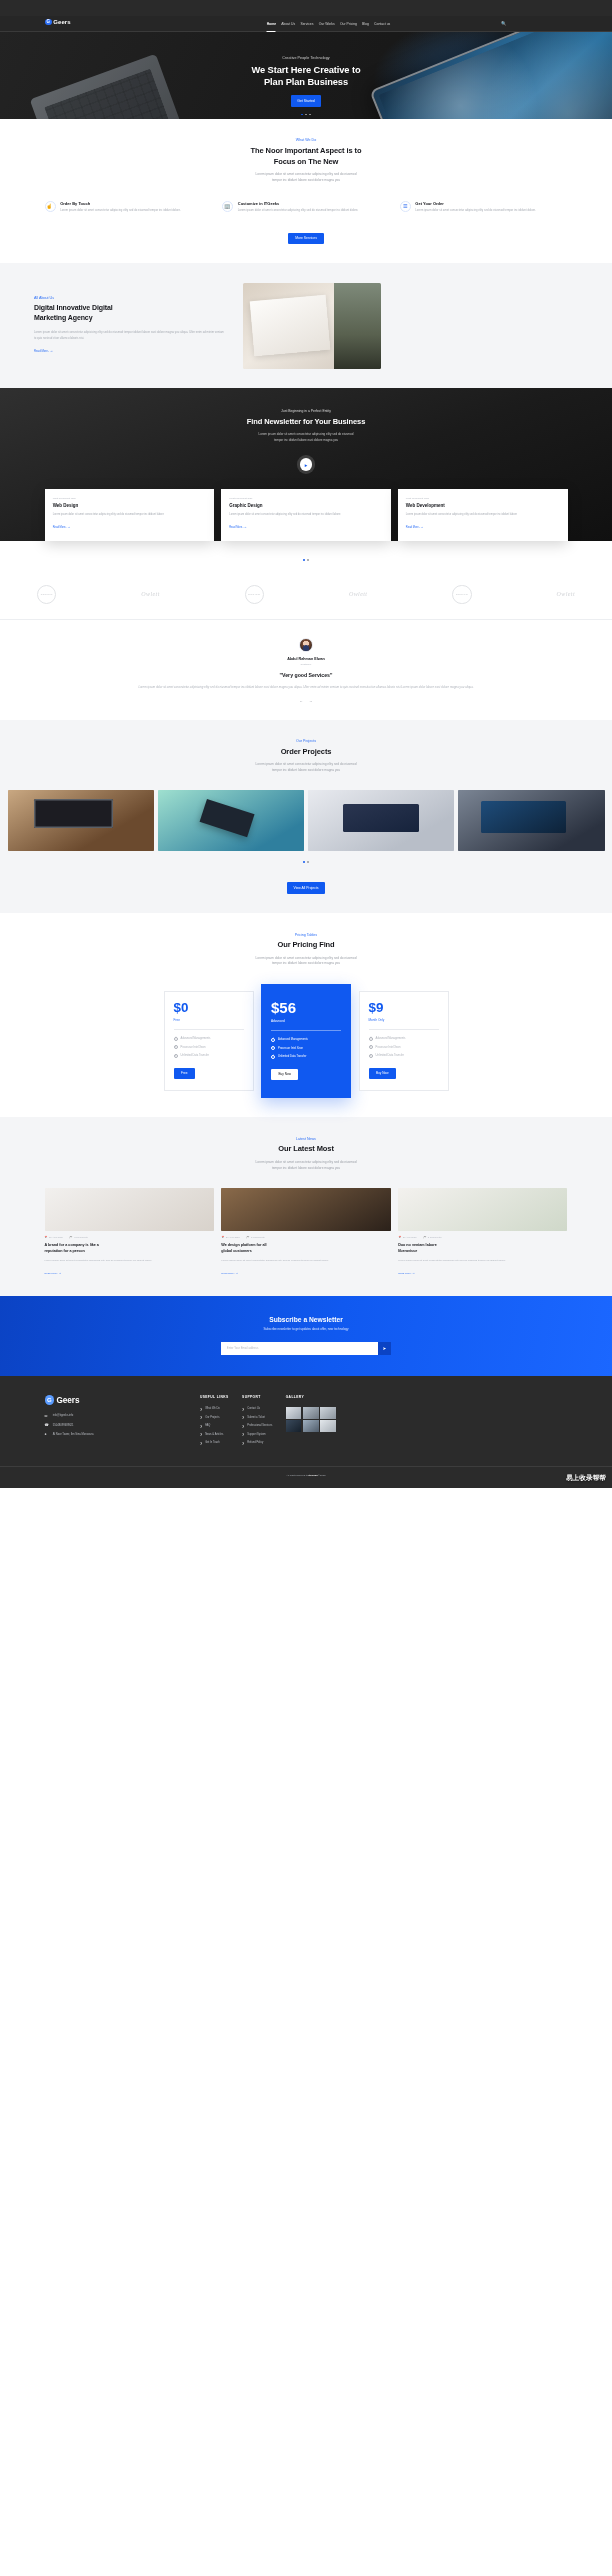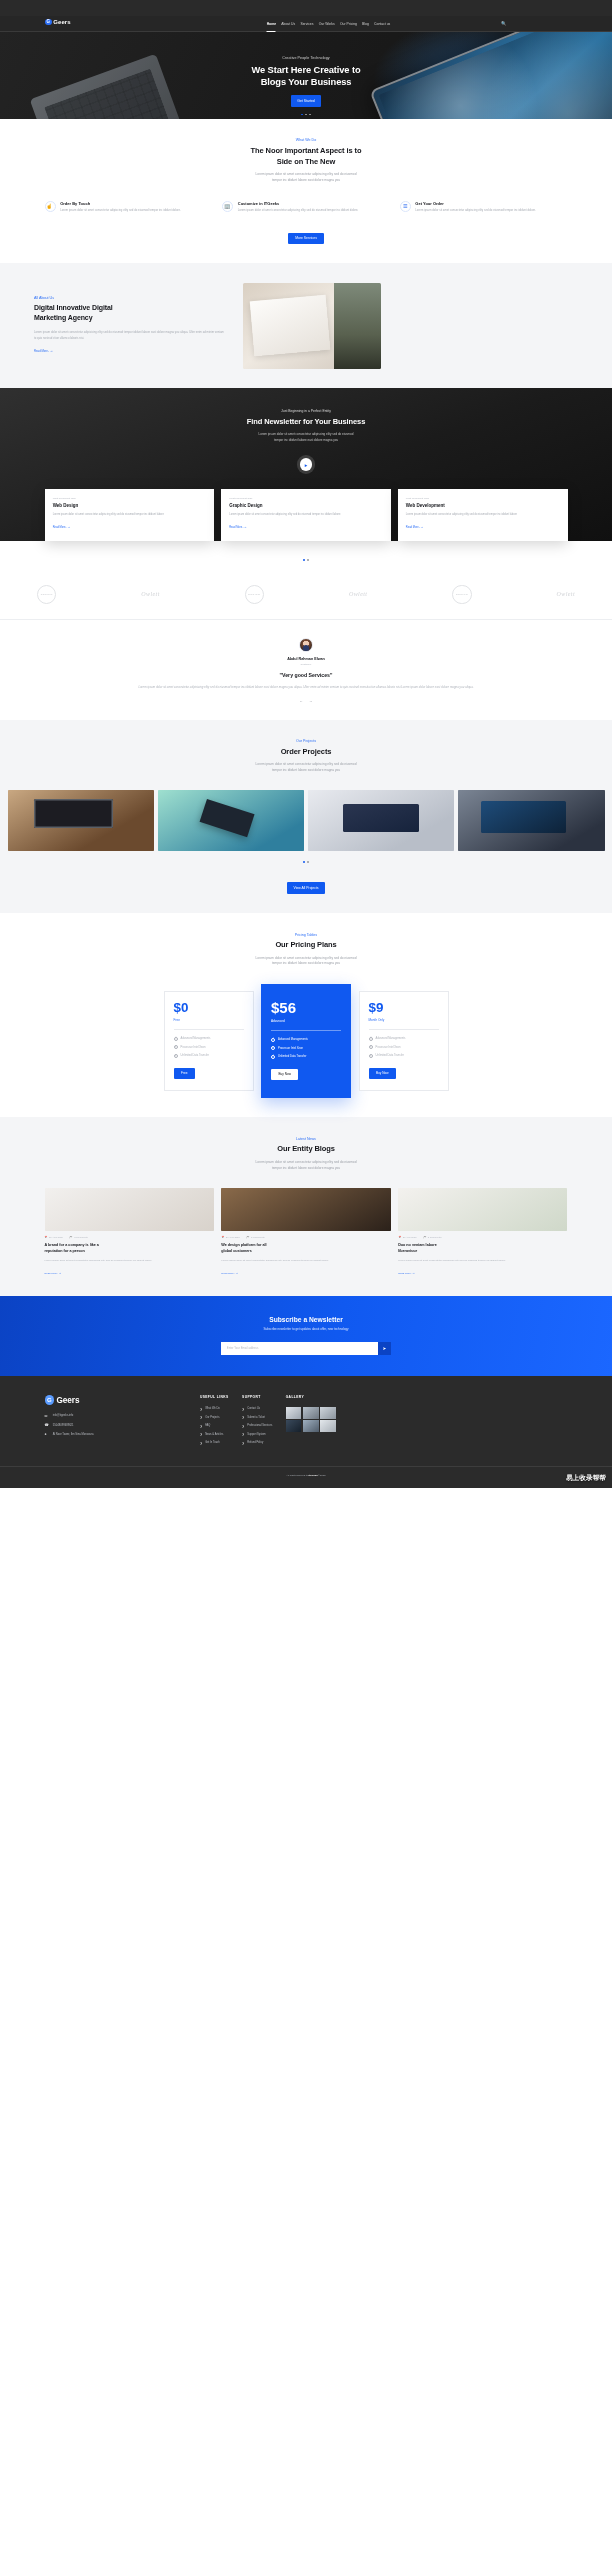--- a/index.html
+++ b/index.html
@@ -227,37 +227,37 @@
 </div>
 
 <section class="hero">
   <div class="hero-bg"></div>
   <div class="hero-kbd"></div>
   <div class="hero-screen"></div>
   <div class="hero-content">
     <div class="hero-kicker">Creative People Technology</div>
     <div class="hero-title">
       <div>We Start Here Creative to</div>
-      <div>Blogs Your Business</div>
+      <div>Plan Plan Business</div>
     </div>
     <button class="btn hero-btn">Get Started</button>
   </div>
   <div class="dots hero-dots">
     <span class="on"></span>
     <span></span>
     <span></span>
   </div>
 </section>
 
 <section class="sec">
   <div class="wrap">
     <div class="kicker">What We Do</div>
     <div class="h2">
       <div>The Noor Important Aspect is to</div>
-      <div>Side on The New</div>
+      <div>Focus on The New</div>
     </div>
     <div class="lead">
       <div>Lorem ipsum dolor sit amet consectetur adipiscing elity sed do eiusmod</div>
       <div>tempor inc ididunt labore east dolore magna you</div>
     </div>
     <div class="feat-row">
       <div class="feat">
         <div class="feat-ico">☝</div>
         <div>
           <h4>Order By Touch</h4>
@@ -380,21 +380,21 @@
     <span></span>
   </div>
   <div class="center-btn">
     <button class="btn">View All Projects</button>
   </div>
 </section>
 
 <section class="sec">
   <div class="wrap">
     <div class="kicker">Pricing Tables</div>
-    <div class="h2">Our Pricing Plans</div>
+    <div class="h2">Our Pricing Find</div>
     <div class="lead">
       <div>Lorem ipsum dolor sit amet consectetur adipiscing elity sed do eiusmod</div>
       <div>tempor inc ididunt labore east dolore magna you</div>
     </div>
     <div class="price-row">
       <div class="pcard">
         <div class="amt">$0</div>
         <div class="plan">Free</div>
         <hr>
         <div class="pfeat">
@@ -447,21 +447,21 @@
           </div>
         <button class="btn pbtn">Buy Now</button>
       </div>
     </div>
   </div>
 </section>
 
 <section class="sec grey">
   <div class="wrap">
     <div class="kicker">Latest News</div>
-    <div class="h2">Our Entity Blogs</div>
+    <div class="h2">Our Latest Most</div>
     <div class="lead">
       <div>Lorem ipsum dolor sit amet consectetur adipiscing elity sed do eiusmod</div>
       <div>tempor inc ididunt labore east dolore magna you</div>
     </div>
     <div class="blog-row">
       <div class="bcard">
         <div class="bimg b1"></div>
         <div class="bmeta">
           <span>
               <i>📅</i>

